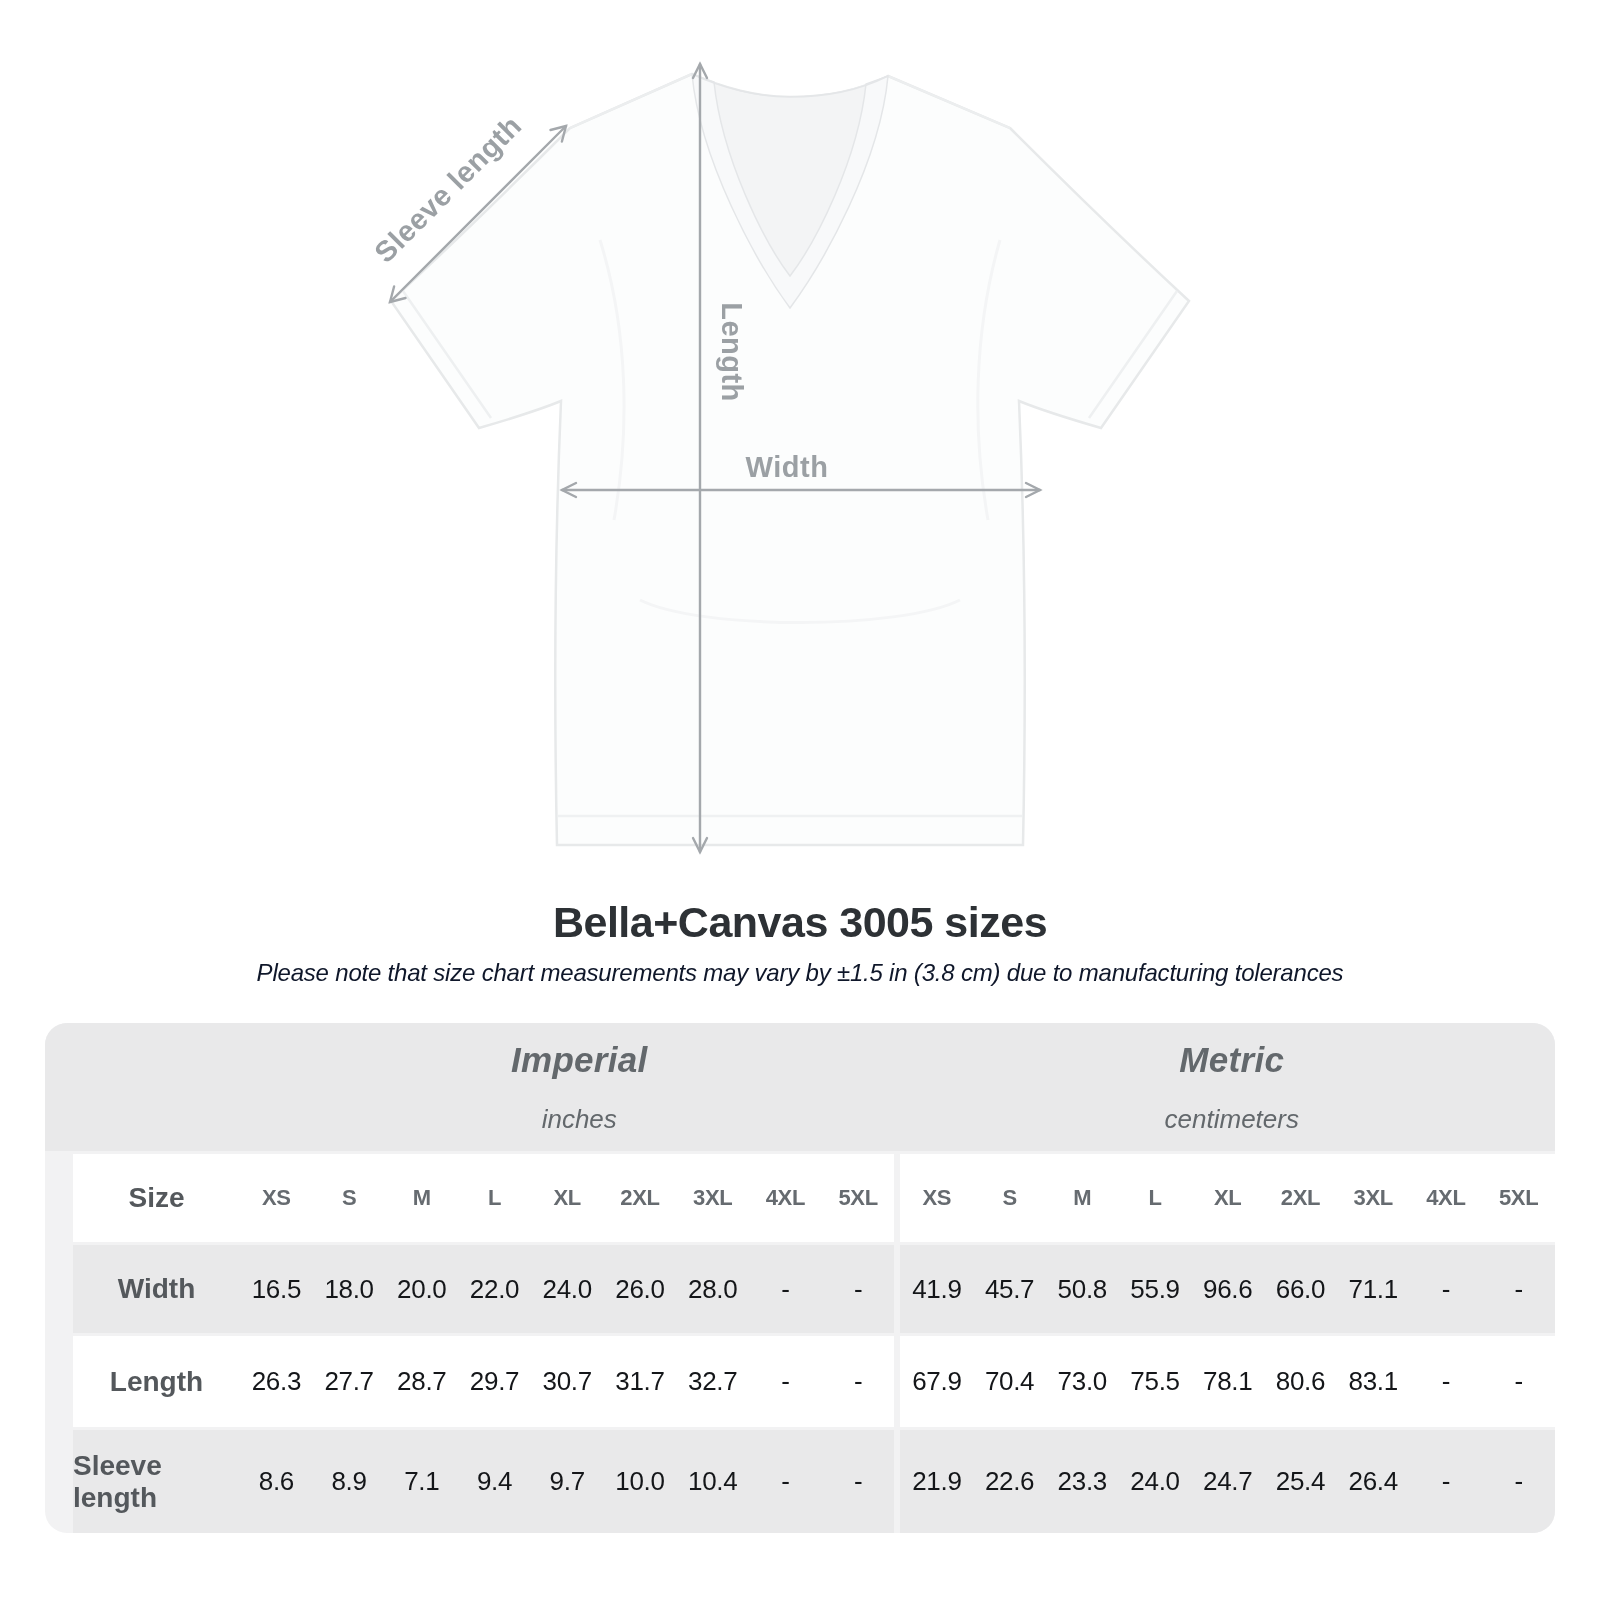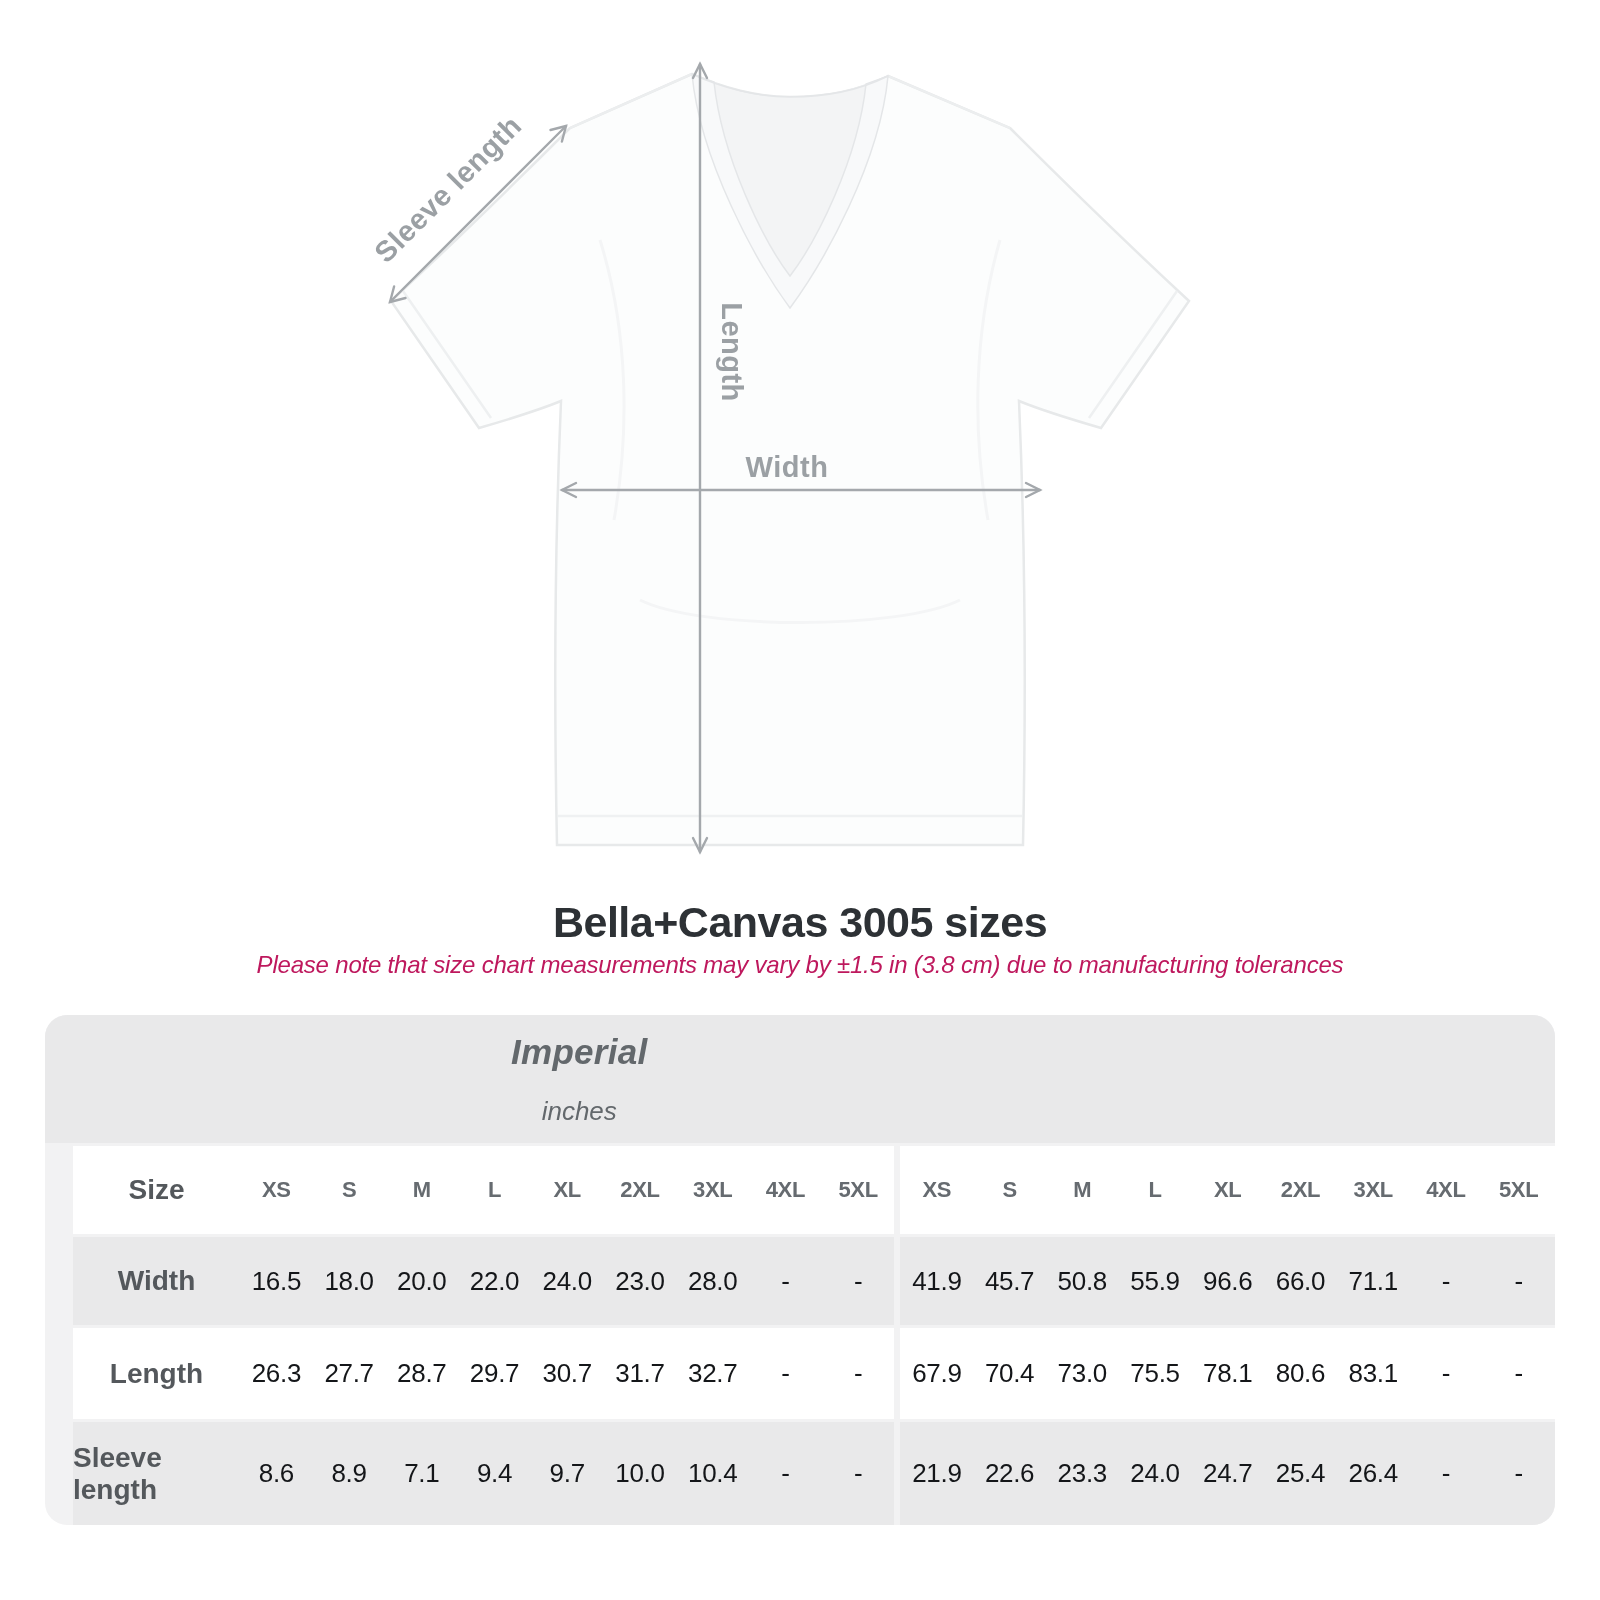--- a/index.html
+++ b/index.html
@@ -11,21 +11,21 @@
   
   .shirt-area{width:1600px;height:872px;position:relative;}
   .shirt-area svg{display:block;}
   .anno-label{font-weight:bold;font-size:29px;fill:#9ba0a4;letter-spacing:.5px;}
   
   .title-block{text-align:center;margin-top:26px;}
   .page-title{
     font-size:43px;font-weight:bold;color:#2d3135;letter-spacing:-.5px;margin:0;
   }
   .page-note{
-    margin-top:4px;font-size:24px;font-style:italic;color:#be185d;letter-spacing:-.2px;
+    margin-top:12px;font-size:24px;font-style:italic;color:#0f172a;letter-spacing:-.2px;
   }
   
   .size-table{
     width:1510px;margin:36px auto 0 auto;
     background:#f2f2f3;border-radius:22px;overflow:hidden;
     display:flex;flex-direction:column;gap:3px;
   }
   .t-row{
     display:grid;
     grid-template-columns:195px repeat(9,1fr) 6px repeat(9,1fr);
@@ -121,20 +121,24 @@
 </div>
 
 <div class="size-table">
 
   <div class="t-row row-band">
     <div></div>
     <div class="band-cell band-imperial">
       <div class="g-label">Imperial</div>
       <div class="g-unit">inches</div>
     </div>
+    <div class="band-cell band-metric">
+      <div class="g-label">Metric</div>
+      <div class="g-unit">centimeters</div>
+    </div>
   </div>
 
   <div class="t-row row-sizes">
       <div class="cell white head rlabel">Size</div>
       <div class="cell white head">XS</div>
       <div class="cell white head">S</div>
       <div class="cell white head">M</div>
       <div class="cell white head">L</div>
       <div class="cell white head">XL</div>
       <div class="cell white head">2XL</div>
@@ -153,21 +157,21 @@
       <div class="cell white head">5XL</div>
     </div>
 
   <div class="t-row row-w">
       <div class="cell  rlabel">Width</div>
       <div class="cell ">16.5</div>
       <div class="cell ">18.0</div>
       <div class="cell ">20.0</div>
       <div class="cell ">22.0</div>
       <div class="cell ">24.0</div>
-      <div class="cell ">23.0</div>
+      <div class="cell ">26.0</div>
       <div class="cell ">28.0</div>
       <div class="cell ">-</div>
       <div class="cell ">-</div>
       <div class="gapcell"></div>
       <div class="cell ">41.9</div>
       <div class="cell ">45.7</div>
       <div class="cell ">50.8</div>
       <div class="cell ">55.9</div>
       <div class="cell ">96.6</div>
       <div class="cell ">66.0</div>

